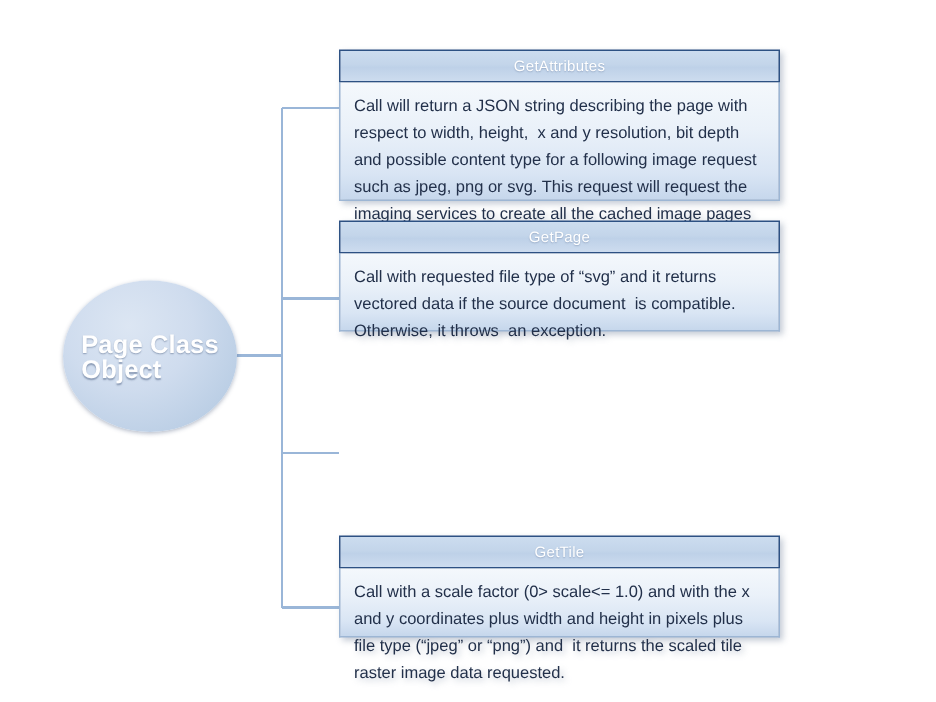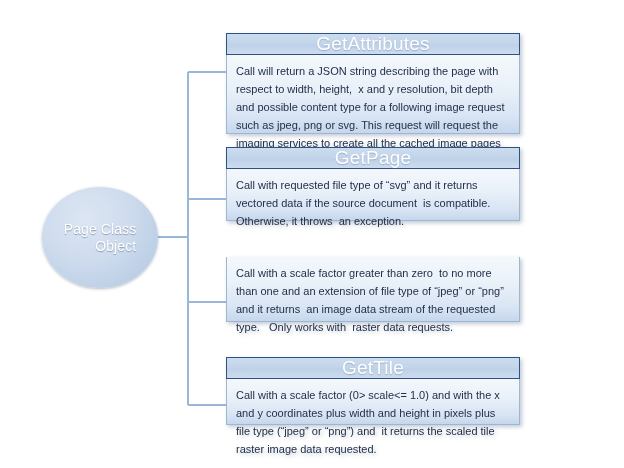--- a/index.html
+++ b/index.html
@@ -45,26 +45,27 @@
     border-color: #22406b;
     background: radial-gradient(ellipse at 38% 30%, #dce6f3 0%, #cfdcee 42%, #b9cde4 82%, #aac3de 100%);
     box-shadow: 0 1px 3px rgba(40,60,100,0.35);
     display: flex;
     align-items: center;
     justify-content: center;
     box-sizing: border-box;
   }
   .node-ellipse .ellipse-label {
     color: #ffffff;
-    font-size: 14px;
+    font-size: 17px;
     line-height: 17px;
-    text-align: right;
+    text-align: left;
     letter-spacing: 0.1px;
     text-shadow: 0 1px 1px rgba(60,80,115,0.45);
     white-space: pre-line;
+    font-weight: bold;
   }
 
   
   .card {
     position: absolute;
     left: 226px;
     width: 294px;
     box-sizing: border-box;
     filter: drop-shadow(2px 2px 2px rgba(120,135,160,0.45));
   }
@@ -72,21 +73,21 @@
     height: 22px;
     box-sizing: border-box;
     border: 1.5px solid #2d5183;
     background: linear-gradient(to bottom, #ccdcef 0%, #c3d5ea 45%, #bed1e8 55%, #cddcef 100%);
     display: flex;
     align-items: center;
     justify-content: center;
   }
   .card-header .card-title {
     color: #ffffff;
-    font-size: 19px;
+    font-size: 10px;
     letter-spacing: 0.2px;
     text-shadow: 0 1px 1px rgba(90,110,145,0.40);
   }
   .card-body {
     box-sizing: border-box;
     border: 1px solid #9db6d4;
     border-top: none;
     background: linear-gradient(to bottom, #f4f8fc 0%, #eaf1f9 40%, #d9e5f4 78%, #c6d7ec 100%);
     padding: 6px 8px 7px 9px;
   }
@@ -146,23 +147,20 @@
   <div class="card" id="card-1">
     <div class="card-header">
       <span class="card-title">GetPage</span>
     </div>
     <div class="card-body">
       <span class="card-text">Call with requested file type of “svg” and it returns vectored data if the source document  is compatible. Otherwise, it throws  an exception.</span>
     </div>
   </div>
 
   <div class="card" id="card-2">
-    <div class="card-body">
-      <span class="card-text">Call with a scale factor greater than zero  to no more than one and an extension of file type of “jpeg” or “png” and it returns  an image data stream of the requested type.   Only works with  raster data requests.</span>
-    </div>
   </div>
 
   <div class="card" id="card-3">
     <div class="card-header">
       <span class="card-title">GetTile</span>
     </div>
     <div class="card-body">
       <span class="card-text">Call with a scale factor (0&gt; scale&lt;= 1.0) and with the x and y coordinates plus width and height in pixels plus file type (“jpeg” or “png”) and  it returns the scaled tile raster image data requested.</span>
     </div>
   </div>

